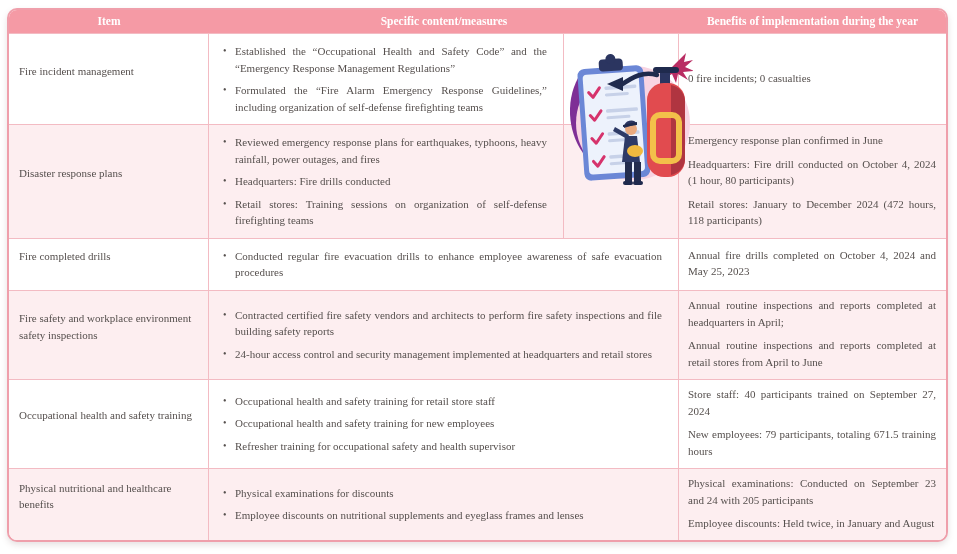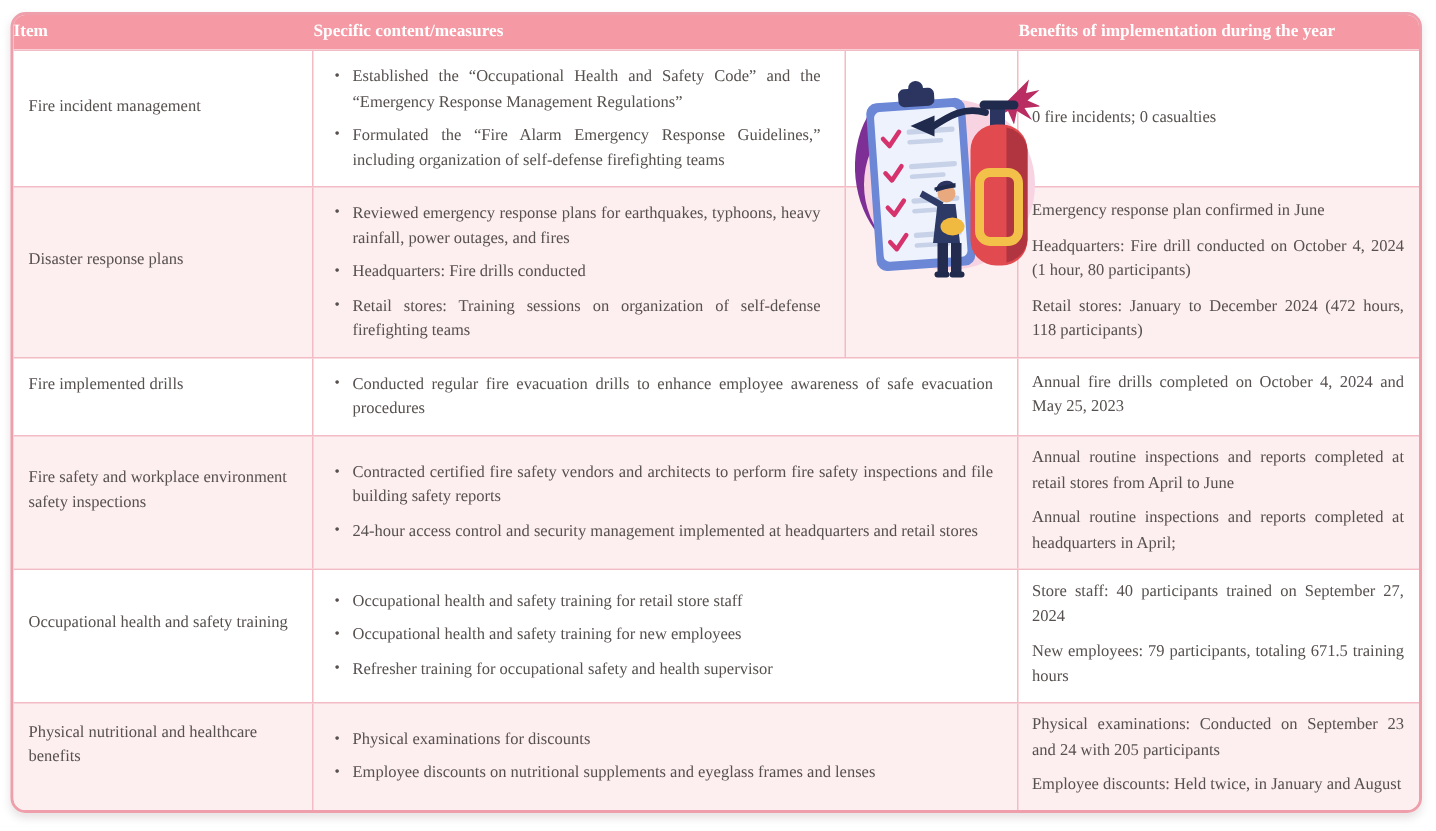--- a/index.html
+++ b/index.html
@@ -20,21 +20,21 @@
     box-shadow:0 3px 6px rgba(120,90,95,.18);
   }
   .hrow{
     display:flex;
     background:#f59aa5;
     color:#ffffff;
     font-weight:bold;
     font-size:11.5px;
     height:23px;
     line-height:23px;
-    text-align:left;
+    text-align:center;
   }
   .hcell{box-sizing:border-box;}
   .hc1{width:200px;}
   .hc2{width:470px;}
   .hc3{flex:1;font-family:Liberation Serif, serif;}
   .row{
     display:flex;
     border-top:1px solid #f3bbc3;
     background:#ffffff;
   }
@@ -121,21 +121,21 @@
           </div>
           <div class="cell illus-cell"></div>
           <div class="cell benefits-cell">
             <div class="bline">Emergency response plan confirmed in June</div>
             <div class="bline">Headquarters: Fire drill conducted on October 4, 2024 (1 hour, 80 participants)</div>
             <div class="bline">Retail stores: January to December 2024 (472 hours, 118 participants)</div>
           </div>
         </div>
         <div class="row r2">
           <div class="cell item-cell">
-            <div class="">Fire implemented drills</div>
+            <div class="">Fire completed drills</div>
           </div>
           <div class="cell measures-cell">
             <div class="bullet">
               <div class="dot">•</div>
               <div class="btext">Conducted regular fire evacuation drills to enhance employee awareness of safe evacuation procedures</div>
             </div>
           </div>
           <div class="cell benefits-cell">
             <div class="bline">Annual fire drills completed on October 4, 2024 and May 25, 2023</div>
           </div>
@@ -148,22 +148,22 @@
             <div class="bullet">
               <div class="dot">•</div>
               <div class="btext">Contracted certified fire safety vendors and architects to perform fire safety inspections and file building safety reports</div>
             </div>
             <div class="bullet">
               <div class="dot">•</div>
               <div class="btext">24-hour access control and security management implemented at headquarters and retail stores</div>
             </div>
           </div>
           <div class="cell benefits-cell">
+            <div class="bline">Annual routine inspections and reports completed at headquarters in April;</div>
             <div class="bline">Annual routine inspections and reports completed at retail stores from April to June</div>
-            <div class="bline">Annual routine inspections and reports completed at headquarters in April;</div>
           </div>
         </div>
         <div class="row r4">
           <div class="cell item-cell">
             <div class="">Occupational health and safety training</div>
           </div>
           <div class="cell measures-cell">
             <div class="bullet">
               <div class="dot">•</div>
               <div class="btext">Occupational health and safety training for retail store staff</div>

